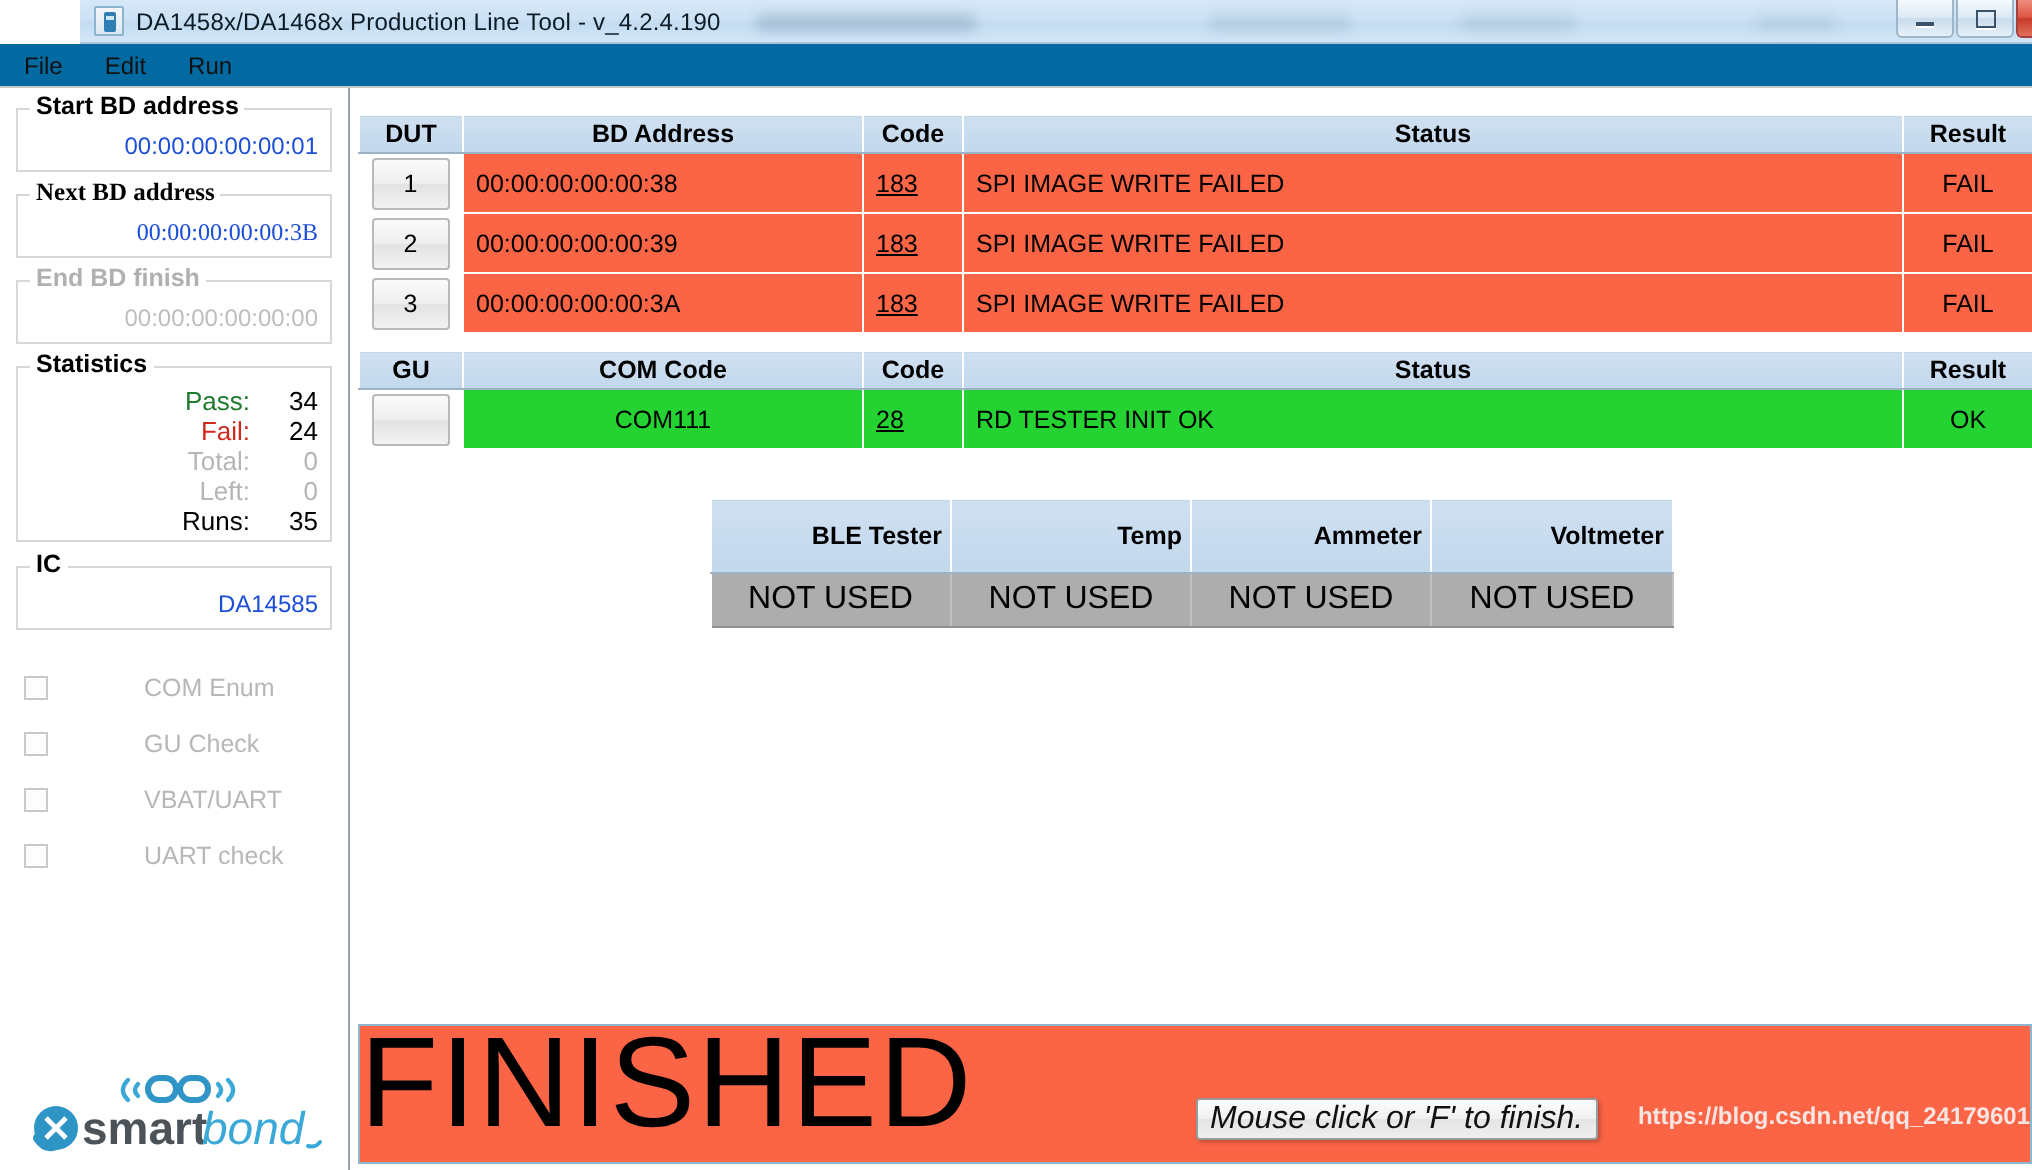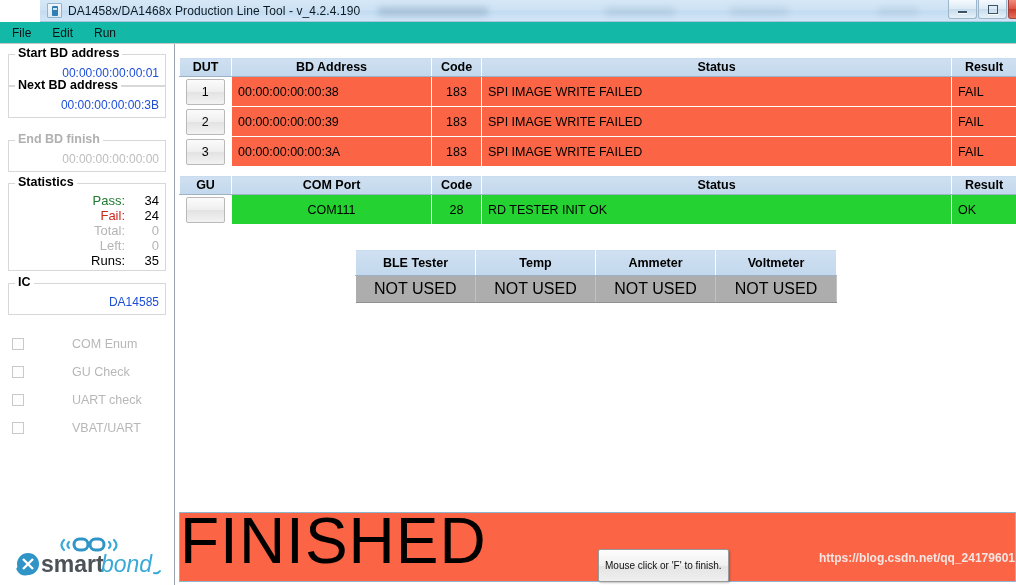--- a/index.html
+++ b/index.html
@@ -134,21 +134,21 @@
     font-family: "Liberation Sans", sans-serif;
     text-shadow: 0 1px 1px rgba(0,0,0,.35);
   }
 
   
   .menubar {
     position: absolute;
     left: 0; top: 22px;
     width: 1016px;
     height: 22px;
-    background: #14b8a6;
+    background: #0369a1;
     border-bottom: 1px solid #c8c8c8;
     display: flex;
     align-items: center;
     box-sizing: border-box;
   }
   .menu-item {
     font-size: 12px;
     color: #111111;
     padding: 2px 9px;
     margin-left: 3px;
@@ -197,21 +197,21 @@
   .gb-value {
     text-align: right;
     font-size: 12px;
     color: #1d4ed8;
     padding: 11px 6px 3px 4px;
     white-space: nowrap;
   }
   .groupbox.disabled .gb-value { color: #bdbdbd; }
 
   #gb-start { top: 10px; height: 32px; }
-  #gb-next  { top: 42px; height: 32px; }
+  #gb-next  { top: 53px; height: 32px; font-family: Liberation Serif, serif; }
   #gb-end   { top: 96px; height: 32px; }
   #gb-stats { top: 139px; height: 88px; }
   #gb-ic    { top: 239px; height: 32px; }
 
   .stats-list {
     padding: 10px 6px 4px 4px;
   }
   .stat-row {
     display: flex;
     justify-content: space-between;
@@ -322,35 +322,36 @@
     text-align: center;
     font-size: 12.5px;
     color: #000;
     background: linear-gradient(to bottom, #fbfbfb 0%, #efefef 48%, #e3e3e3 52%, #f2f2f2 100%);
     border: 1px solid #b9b9b9;
     border-radius: 2px;
     box-sizing: border-box;
   }
   td.cell-addr   { text-align: left; padding-left: 7px; }
   td.cell-com    { text-align: center; }
-  td.cell-code   { text-align: center; padding-right: 10px; }
+  td.cell-code   { text-align: left; padding-right: 10px; text-decoration: underline; }
   td.cell-status { text-align: left; padding-left: 9px; }
-  td.cell-result { text-align: left; }
+  td.cell-result { text-align: center; }
 
   
   #eq-table {
     position: absolute;
     left: 179px;
     top: 205px;
     width: 481px;
   }
   #eq-table th {
-    height: 26px;
+    height: 37px;
     border: 1px solid #ffffff;
     border-bottom: 1px solid #9bb2c7;
+    text-align: right;
   }
   #eq-table td {
     height: 27px;
     background: #adadad;
     text-align: center;
     border-right: 1px solid #c2c2c2;
     border-bottom: 1px solid #8f8f8f;
     font-size: 16px;
   }
 
@@ -388,33 +389,34 @@
     white-space: nowrap;
     font-family: "Liberation Sans", sans-serif;
     font-weight: bold;
   }
 
   
   .tooltip {
     position: absolute;
     left: 598px;
     top: 549px;
-    height: 33px;
+    height: 21px;
     padding: 0 6px;
     display: flex;
     align-items: center;
     background: linear-gradient(to bottom, #fdfdfd 0%, #f0f0f0 50%, #e4e4e4 51%, #efefef 100%);
     border: 1px solid #9a9a9a;
     border-radius: 2px;
-    font-size: 10px;
+    font-size: 16px;
     color: #111111;
     white-space: nowrap;
     box-shadow: 1px 1px 2px rgba(0,0,0,.25);
     box-sizing: border-box;
     z-index: 30;
+    font-style: italic;
   }
 </style>
 </head>
 <body>
 
 <div class="window">
 
   <div class="titlebar">
     <div class="bg-blur b1"></div>
     <div class="bg-blur b2"></div>
@@ -497,25 +499,25 @@
         <div class="check-item">
           <span class="check-box"></span>
           <span>COM Enum</span>
         </div>
         <div class="check-item">
           <span class="check-box"></span>
           <span>GU Check</span>
         </div>
         <div class="check-item">
           <span class="check-box"></span>
-          <span>UART check</span>
+          <span>VBAT/UART</span>
         </div>
         <div class="check-item">
           <span class="check-box"></span>
-          <span>VBAT/UART</span>
+          <span>UART check</span>
         </div>
       </div>
 
       <div class="logo">
         <svg width="150" height="52" viewBox="0 0 150 52" xmlns="http://www.w3.org/2000/svg">
 
           <g fill="none" stroke="#3aa9d8" stroke-width="2.2" stroke-linecap="round">
             <path d="M55 13 q-3 3 0 6"></path>
             <path d="M50 11 q-5 5 0 10"></path>
             <path d="M95 13 q3 3 0 6"></path>
@@ -591,21 +593,21 @@
         <colgroup>
           <col style="width:52px">
             <col style="width:200px">
             <col style="width:50px">
             <col style="width:470px">
             <col style="width:65px">
         </colgroup>
         <thead>
           <tr>
             <th>GU</th>
-            <th>COM Port</th>
+            <th>COM Code</th>
             <th>Code</th>
             <th>Status</th>
             <th>Result</th>
           </tr>
         </thead>
         <tbody>
           <tr class="row-ok">
             <td class="cell-idx">
                 <span class="idx-btn"></span>
               </td>

